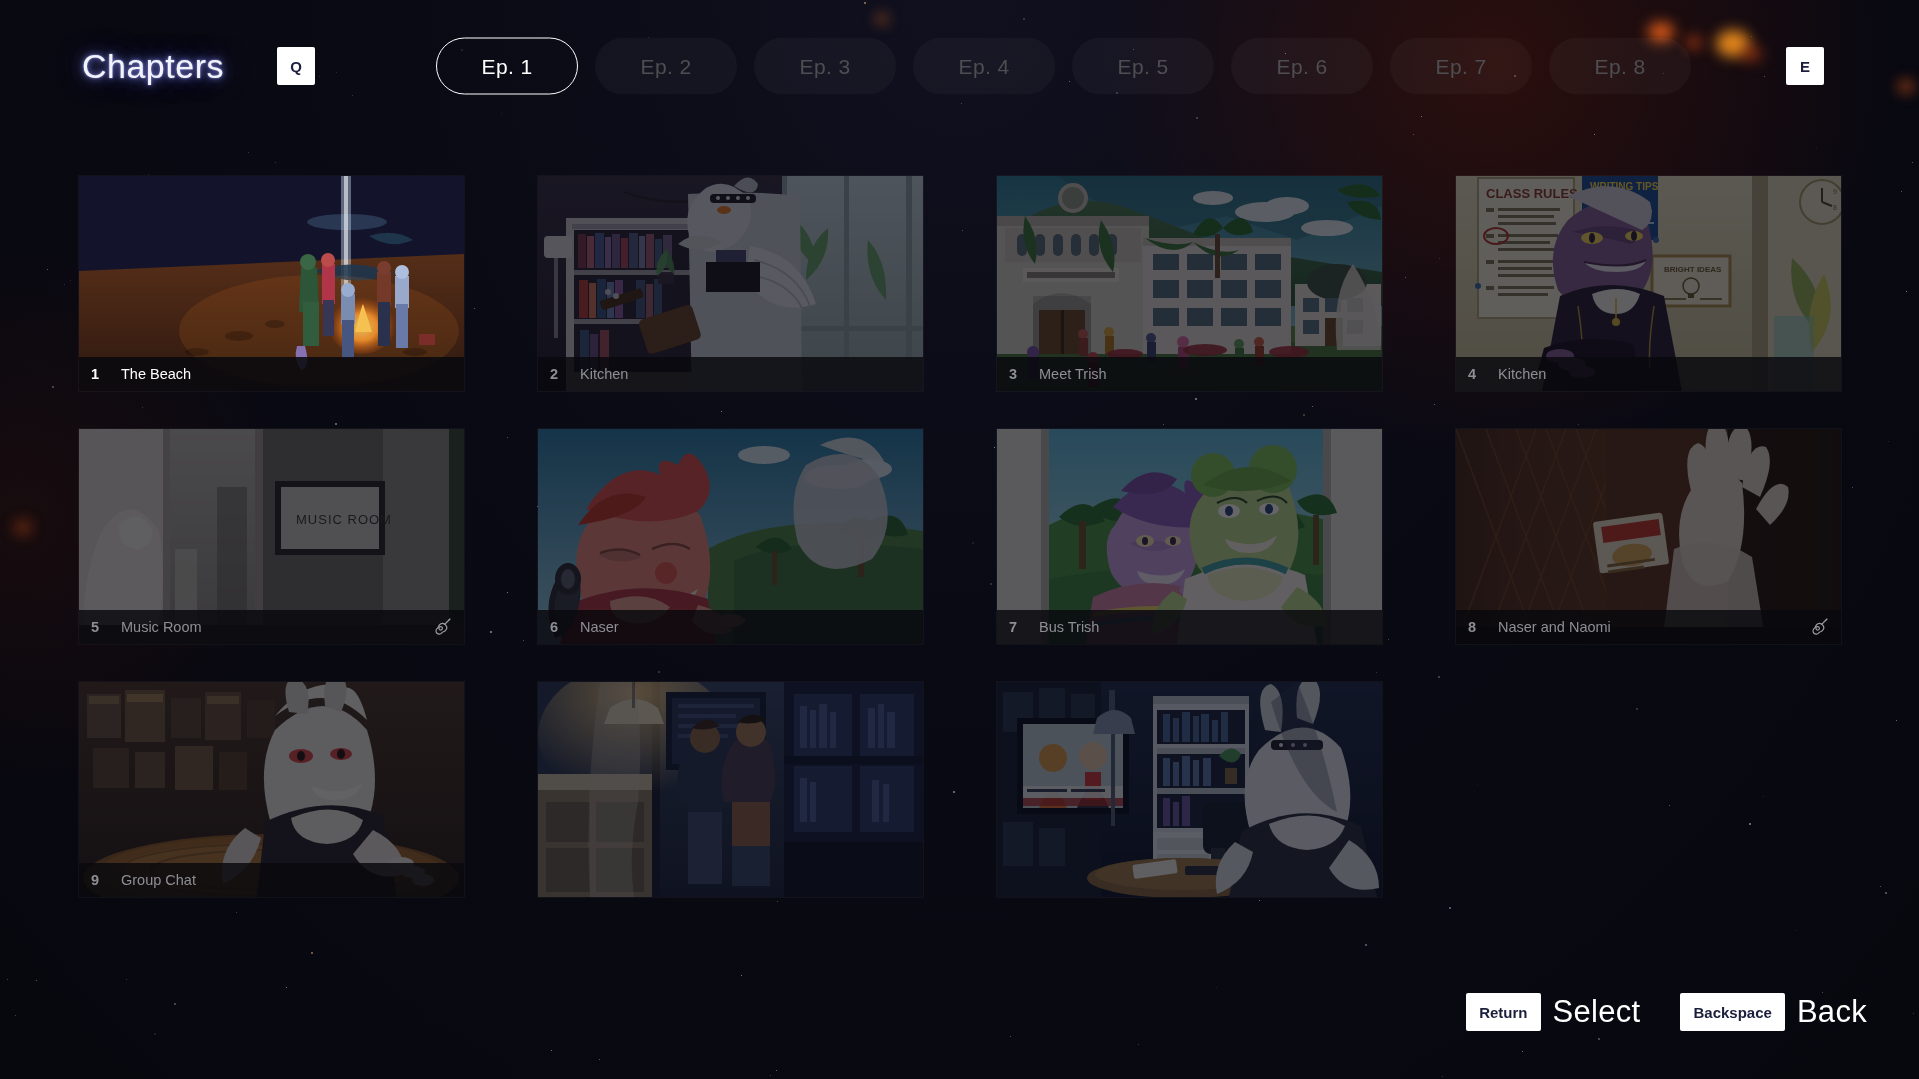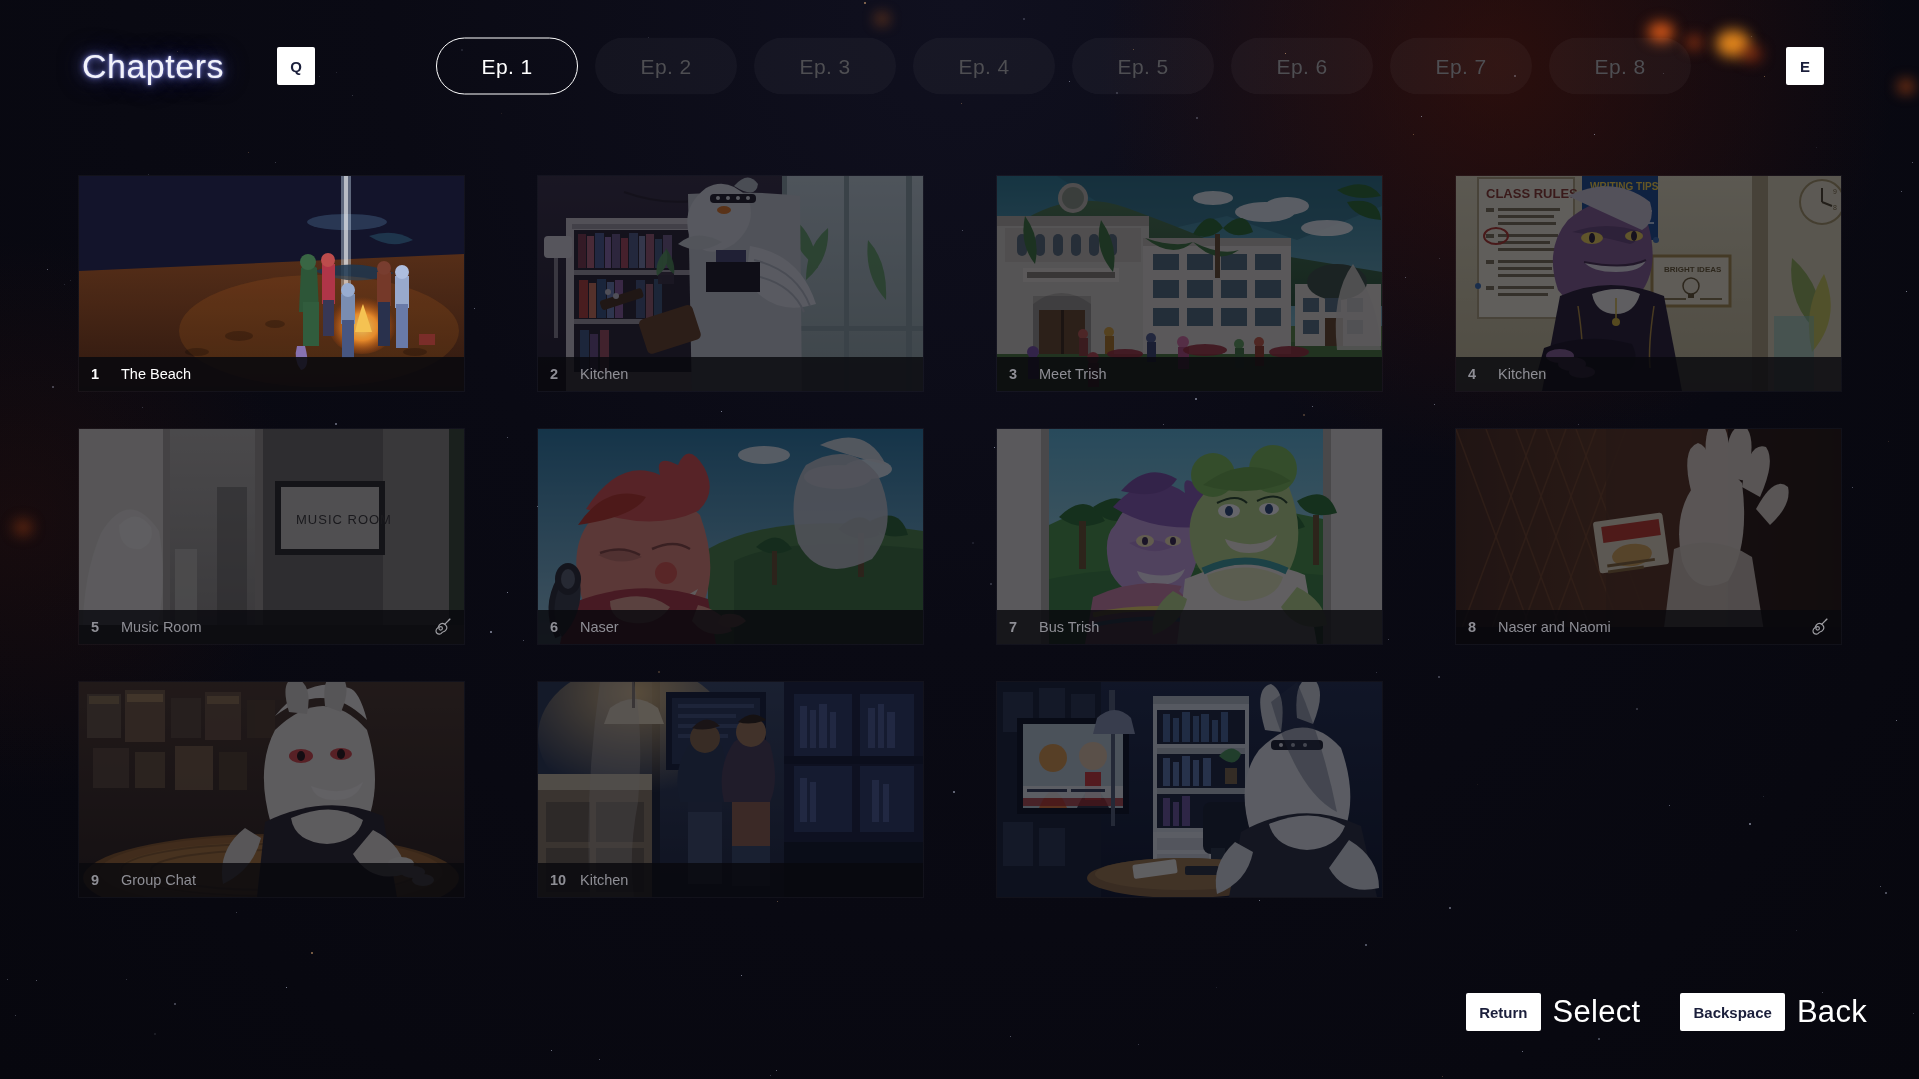--- a/index.html
+++ b/index.html
@@ -1210,24 +1210,20 @@
       <path d="M196 60 q20 -16 36 2 q10 36 0 58 l-46 0 q-8 -34 10 -60Z" fill="#4a3f58"></path>
       <circle cx="213" cy="50" r="15" fill="#a07a58"></circle>
       <path d="M200 40 q14 -14 28 -2 q-16 6 -28 2Z" fill="#2e2418"></path>
       <rect x="194" y="120" width="38" height="84" fill="#394a6a"></rect>
       <rect x="194" y="120" width="38" height="44" fill="#c2703c" opacity="0.65"></rect>
     </g>
     <path d="M96 0 q10 50 4 120 q-10 52 -4 95 l-44 0 q-6 -104 10 -215Z" fill="#c8c4bc" opacity="0.35"></path>
     </svg>
         </div>
         <div class="dim-veil"></div>
-        <div class="card-label">
-          <span class="card-num">10</span>
-          <span class="card-title">Kitchen</span>
-        </div>
       </div>
       <div class="chapter-card">
         <div class="thumb">
           <svg viewBox="0 0 385 215" preserveAspectRatio="xMidYMid slice">
     <defs>
       <linearGradient id="mtw" x1="0" y1="0" x2="0" y2="1">
         <stop offset="0%" stop-color="#223050"></stop>
                 <stop offset="100%" stop-color="#111a30"></stop>
       </linearGradient>
     </defs>

